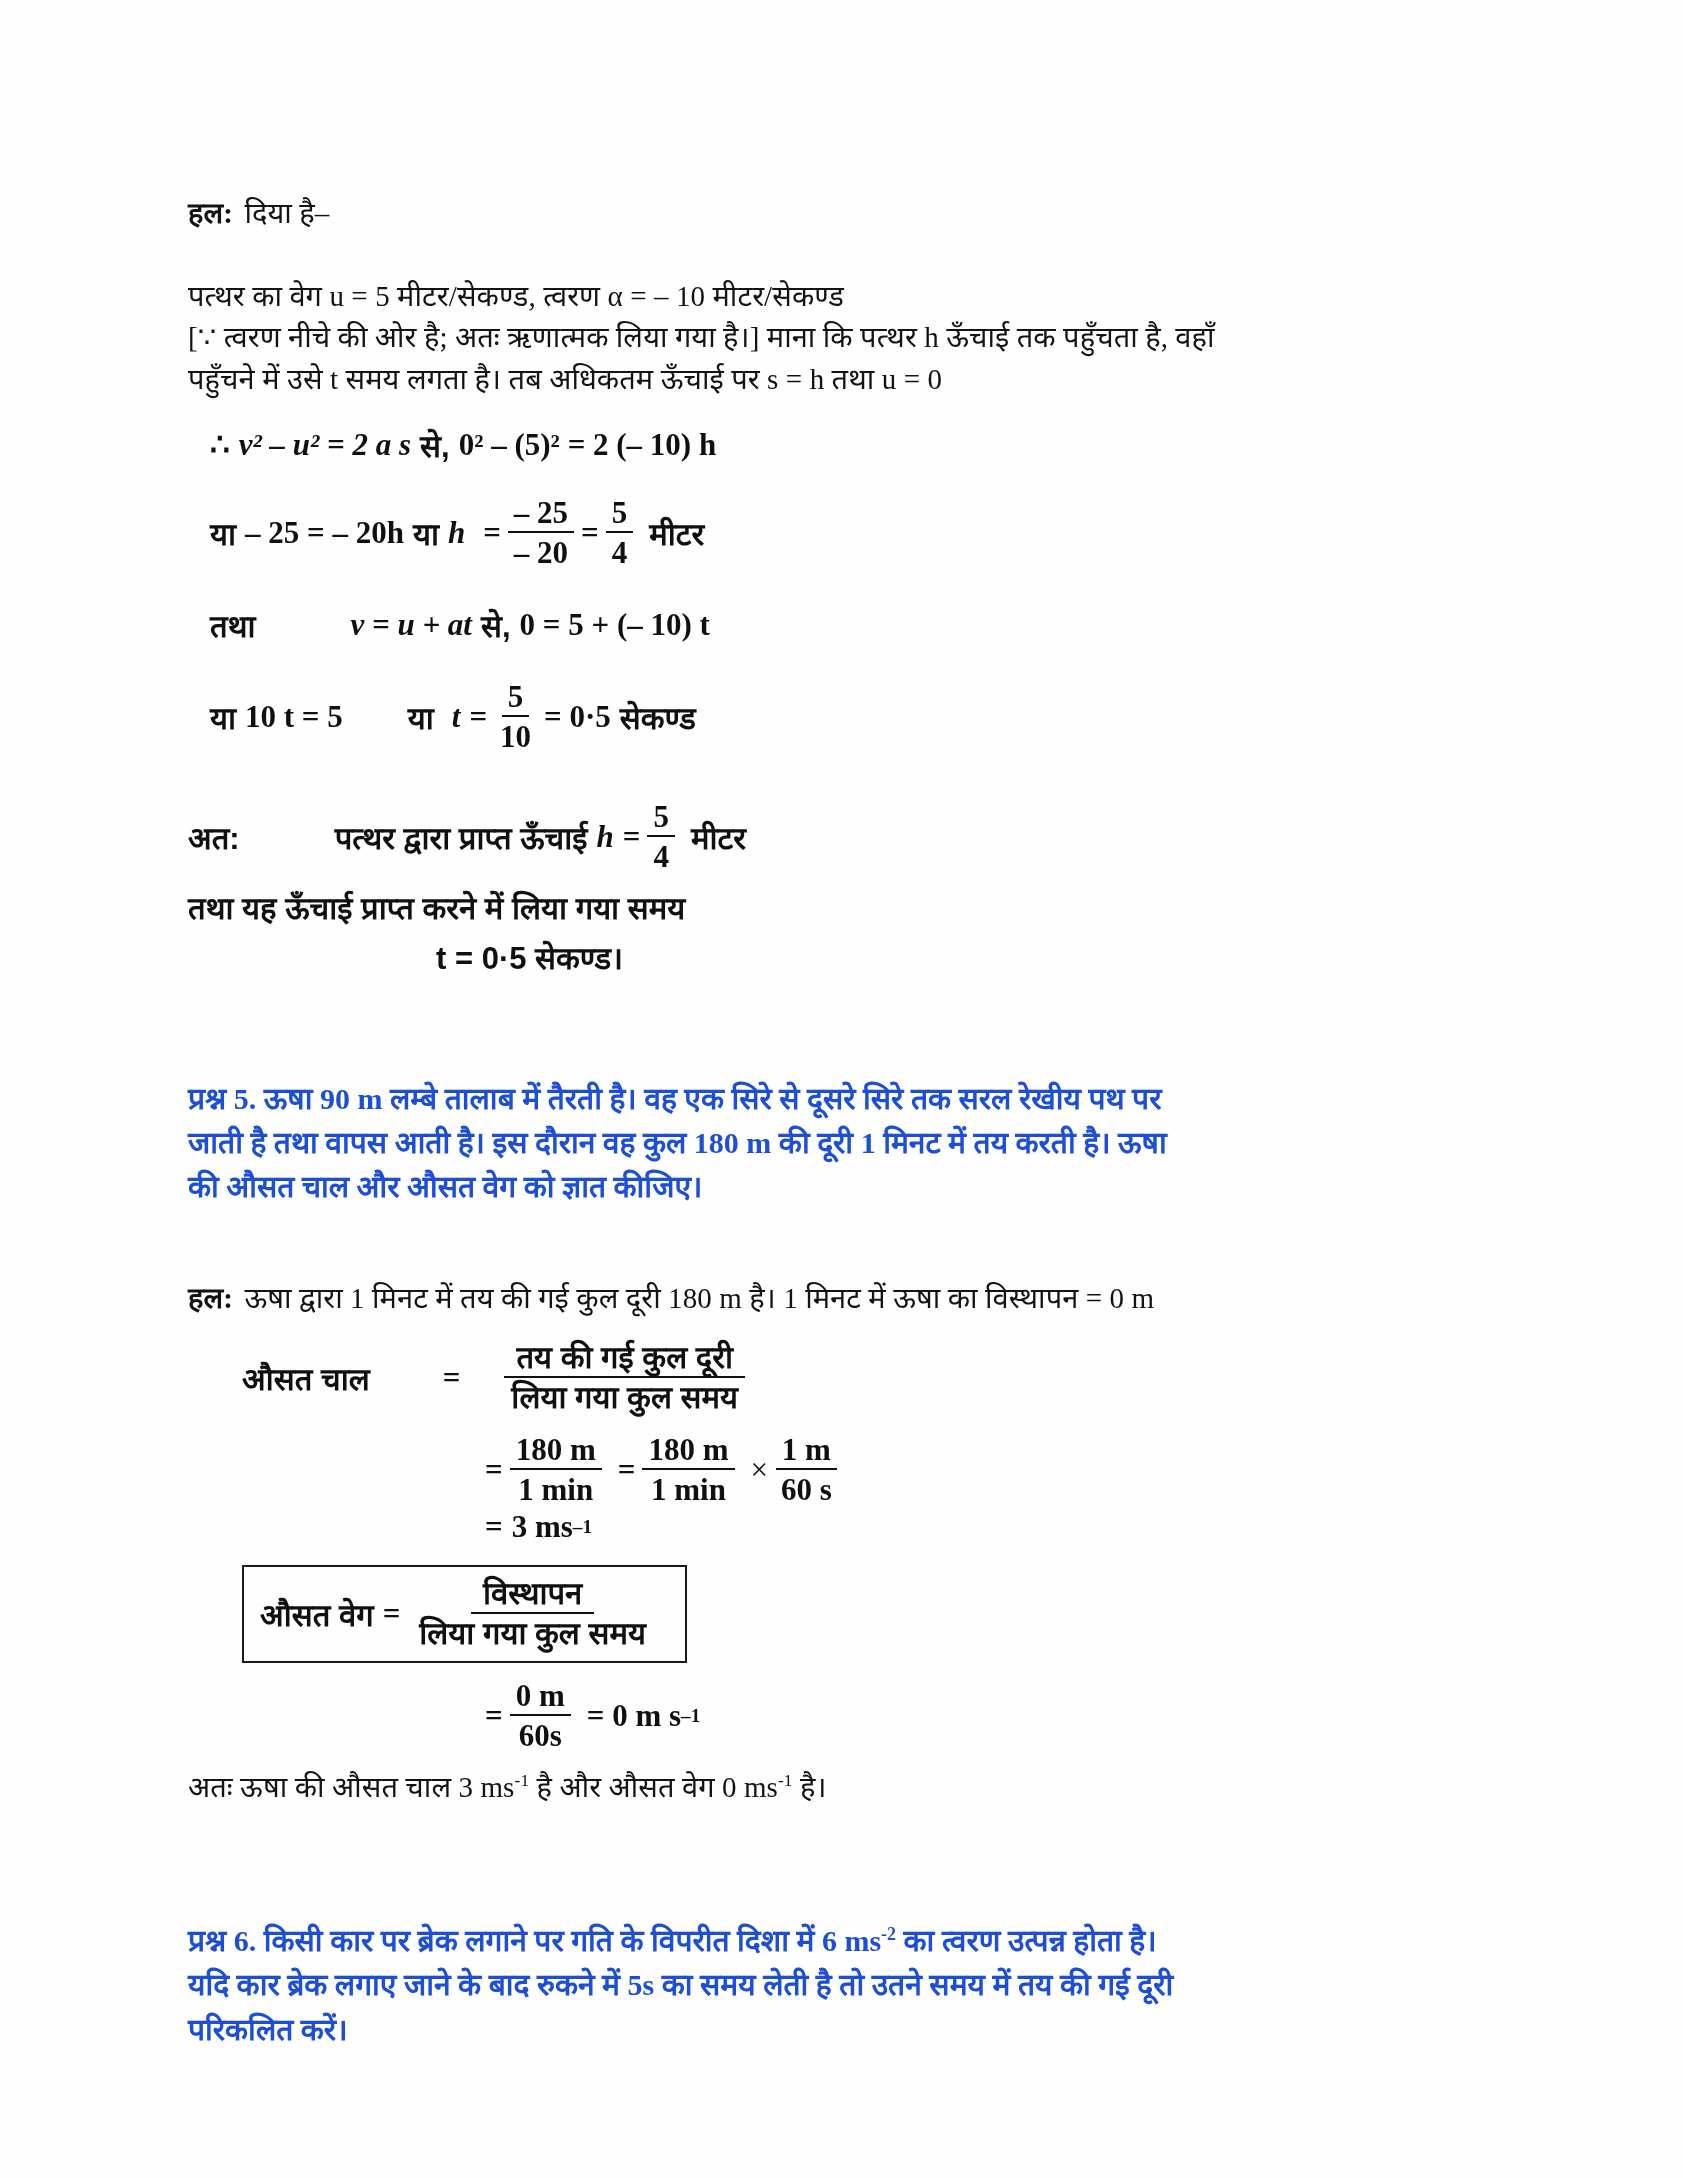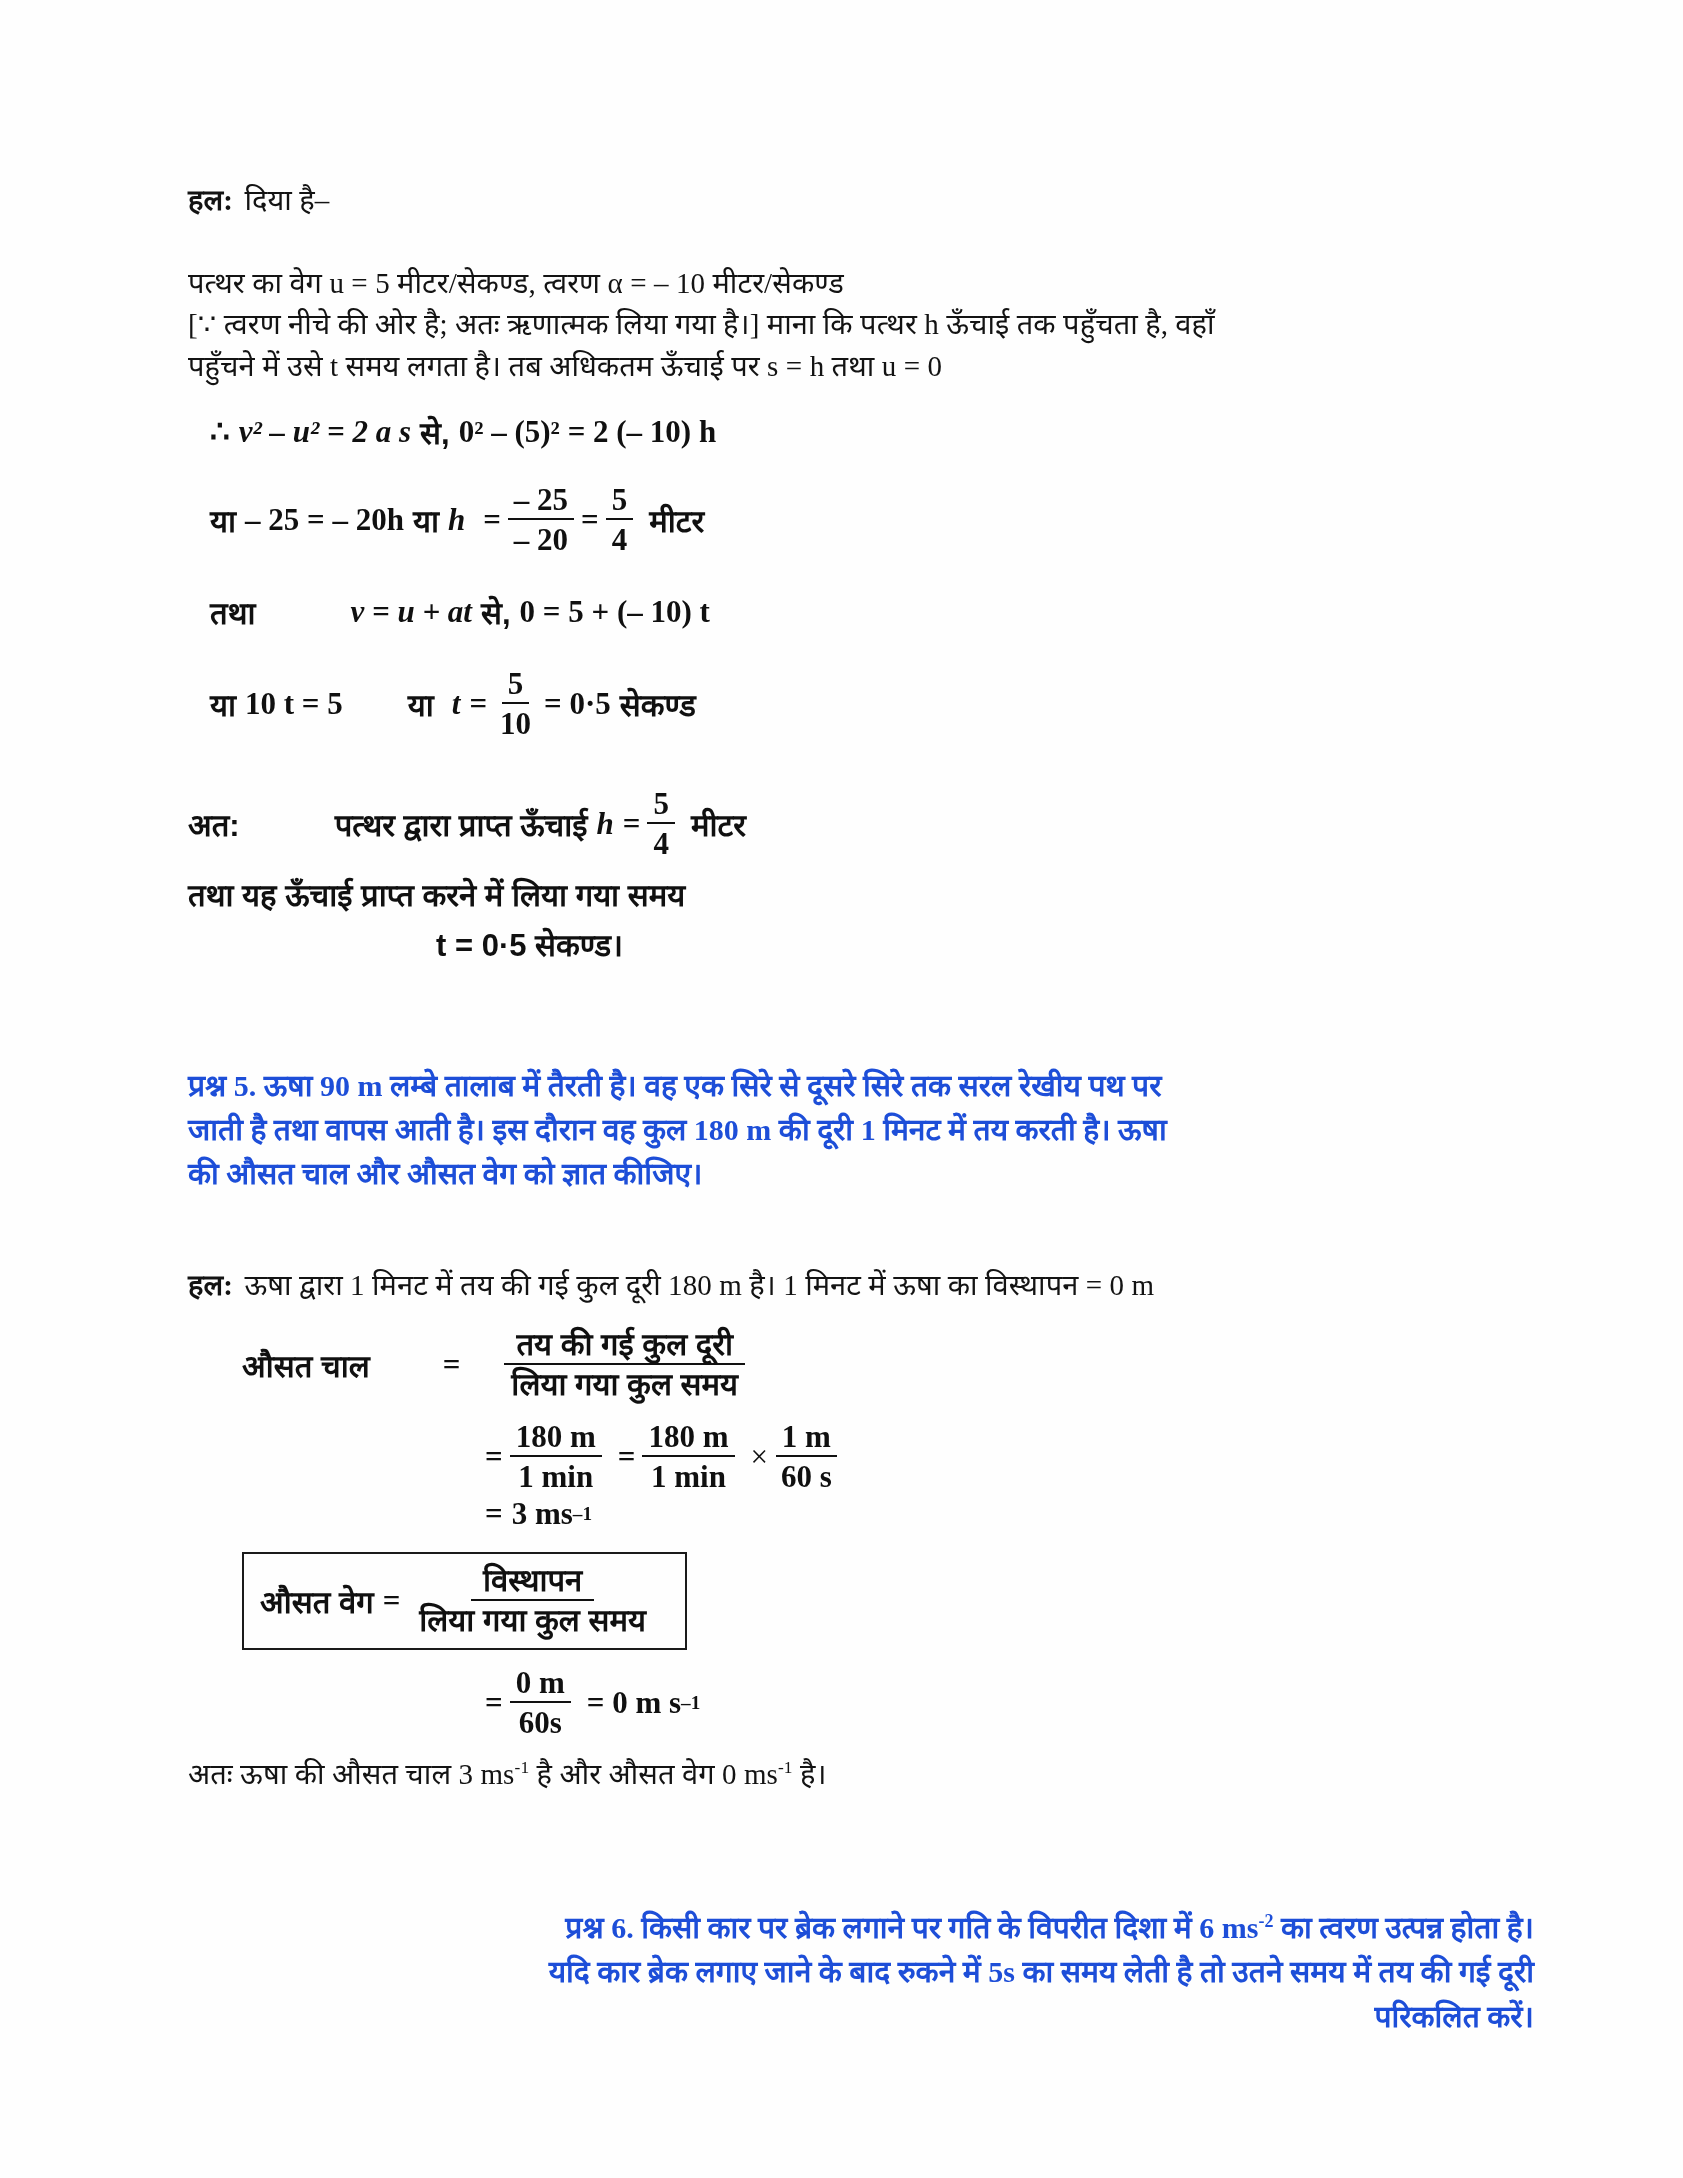--- a/index.html
+++ b/index.html
@@ -19,21 +19,21 @@
   .page {
     position: absolute;
     left: 0; top: 0;
     width: 1683px;
     height: 2178px;
     background: #fefefe;
   }
   .content {
     position: absolute;
     left: 188px;
-    top: 180px;
+    top: 193px;
     width: 1346px;
   }
 
   
   .para {
     font-size: 29px;
     line-height: 1.42;
     letter-spacing: 0.1px;
     color: #131313;
     margin: 0;
@@ -298,21 +298,21 @@
   </div>
 
   <div class="para" style="margin-top:14px;">
     <span>अतः ऊषा की औसत चाल 3 ms</span><span class="unit-sup">-1</span>
     <span>है और औसत वेग 0 ms</span><span class="unit-sup">-1</span>
     <span>है।</span>
   </div>
 
   <div class="spacer-l"></div>
 
-  <div class="question" style="margin-top:50px;text-align:right;">
+  <div class="question" style="margin-top:50px;">
     <span class="q-line">
       <span>प्रश्न 6.</span>
       <span>किसी कार पर ब्रेक लगाने पर गति के विपरीत दिशा में 6 ms</span><span class="unit-sup">-2</span>
       <span>का त्वरण उत्पन्न होता है।</span>
     </span>
     <span class="q-line">यदि कार ब्रेक लगाए जाने के बाद रुकने में 5s का समय लेती है तो उतने समय में तय की गई दूरी</span>
     <span class="q-line">परिकलित करें।</span>
   </div>
 
  </div>

